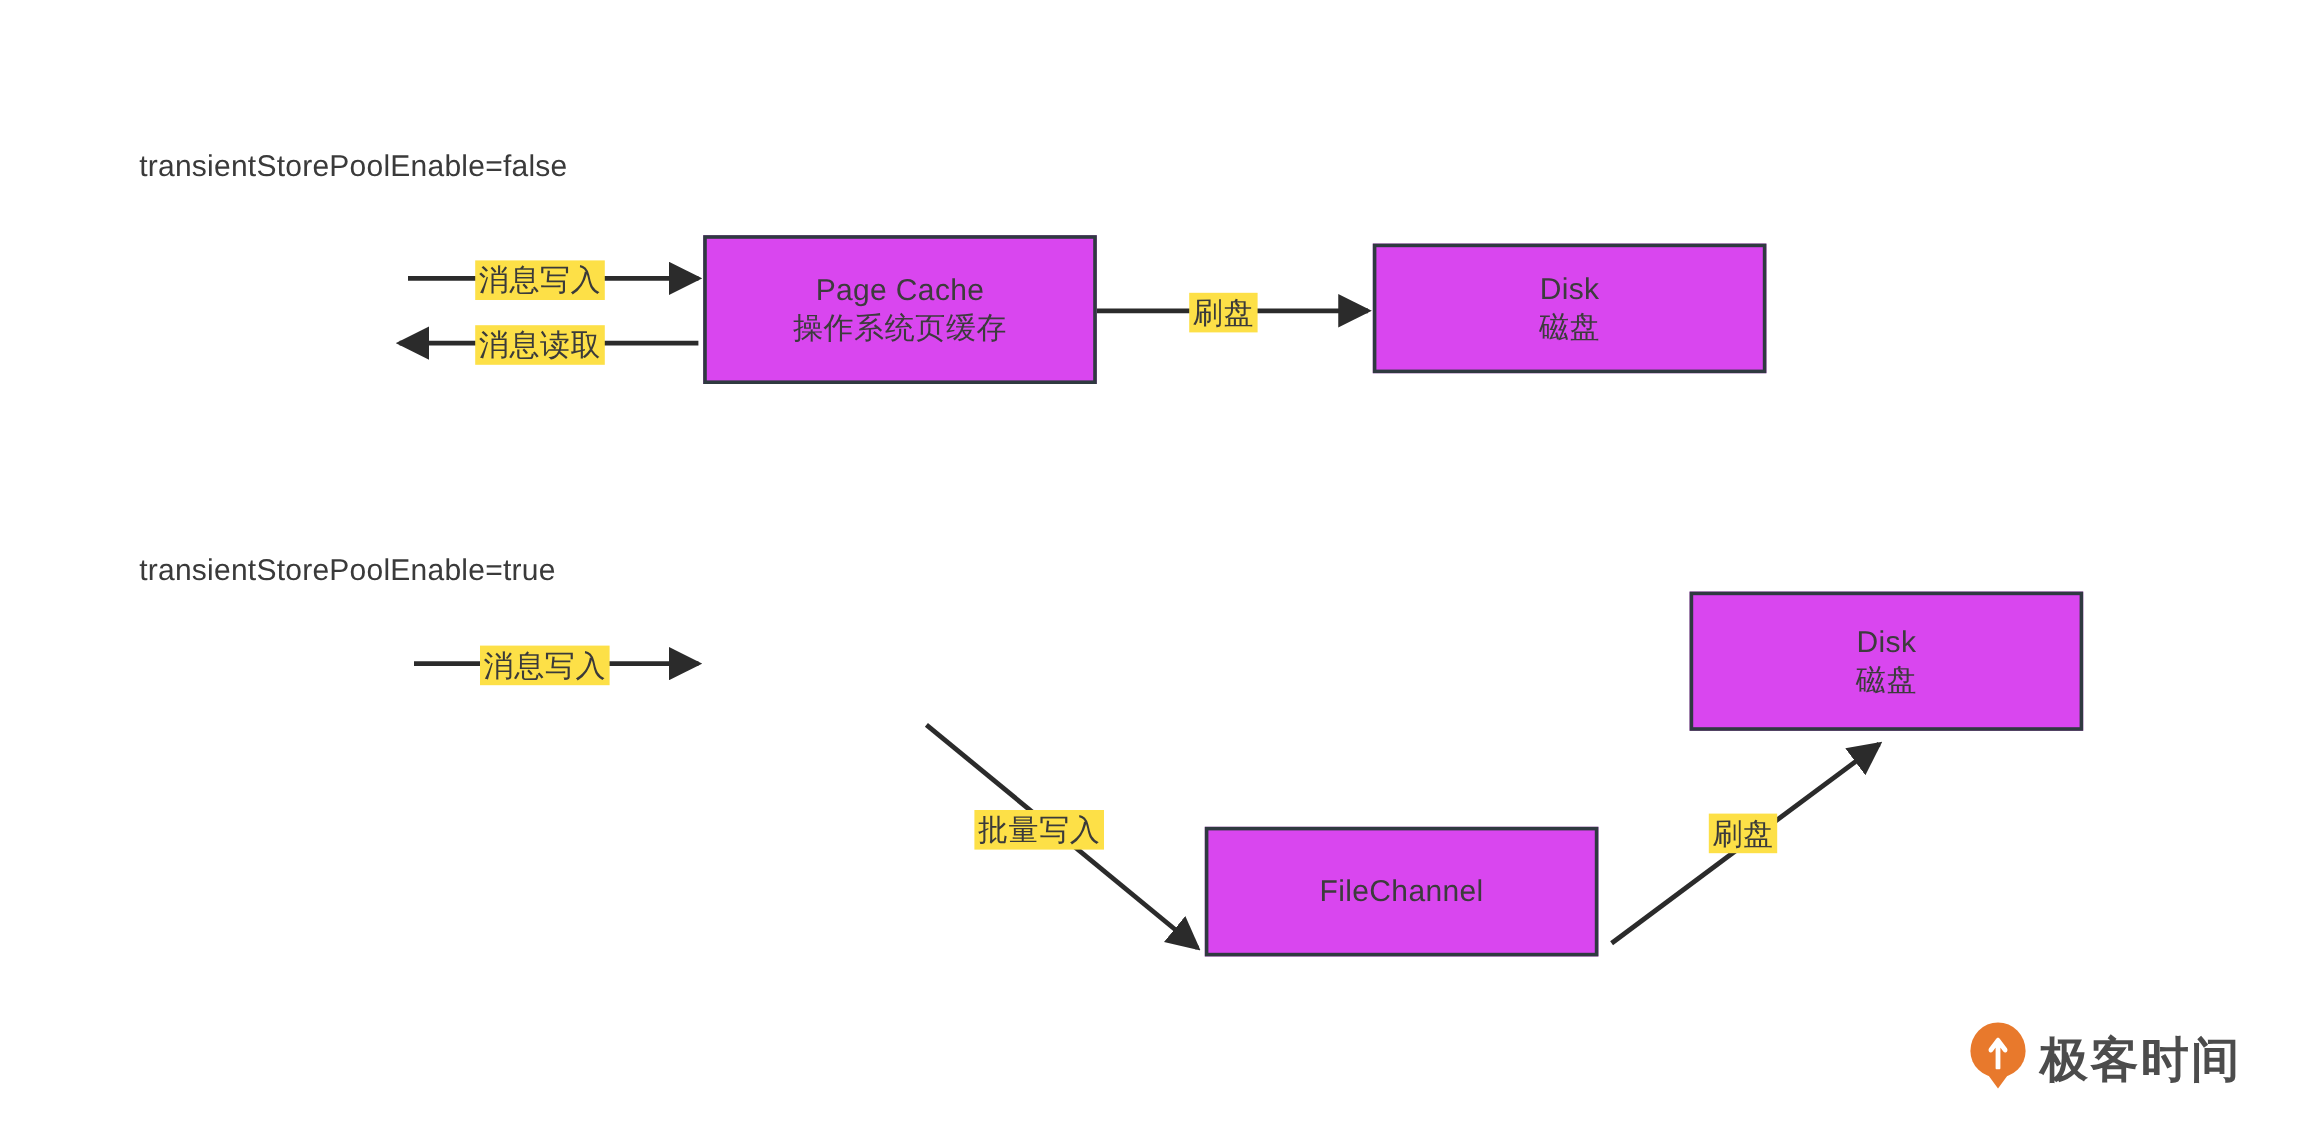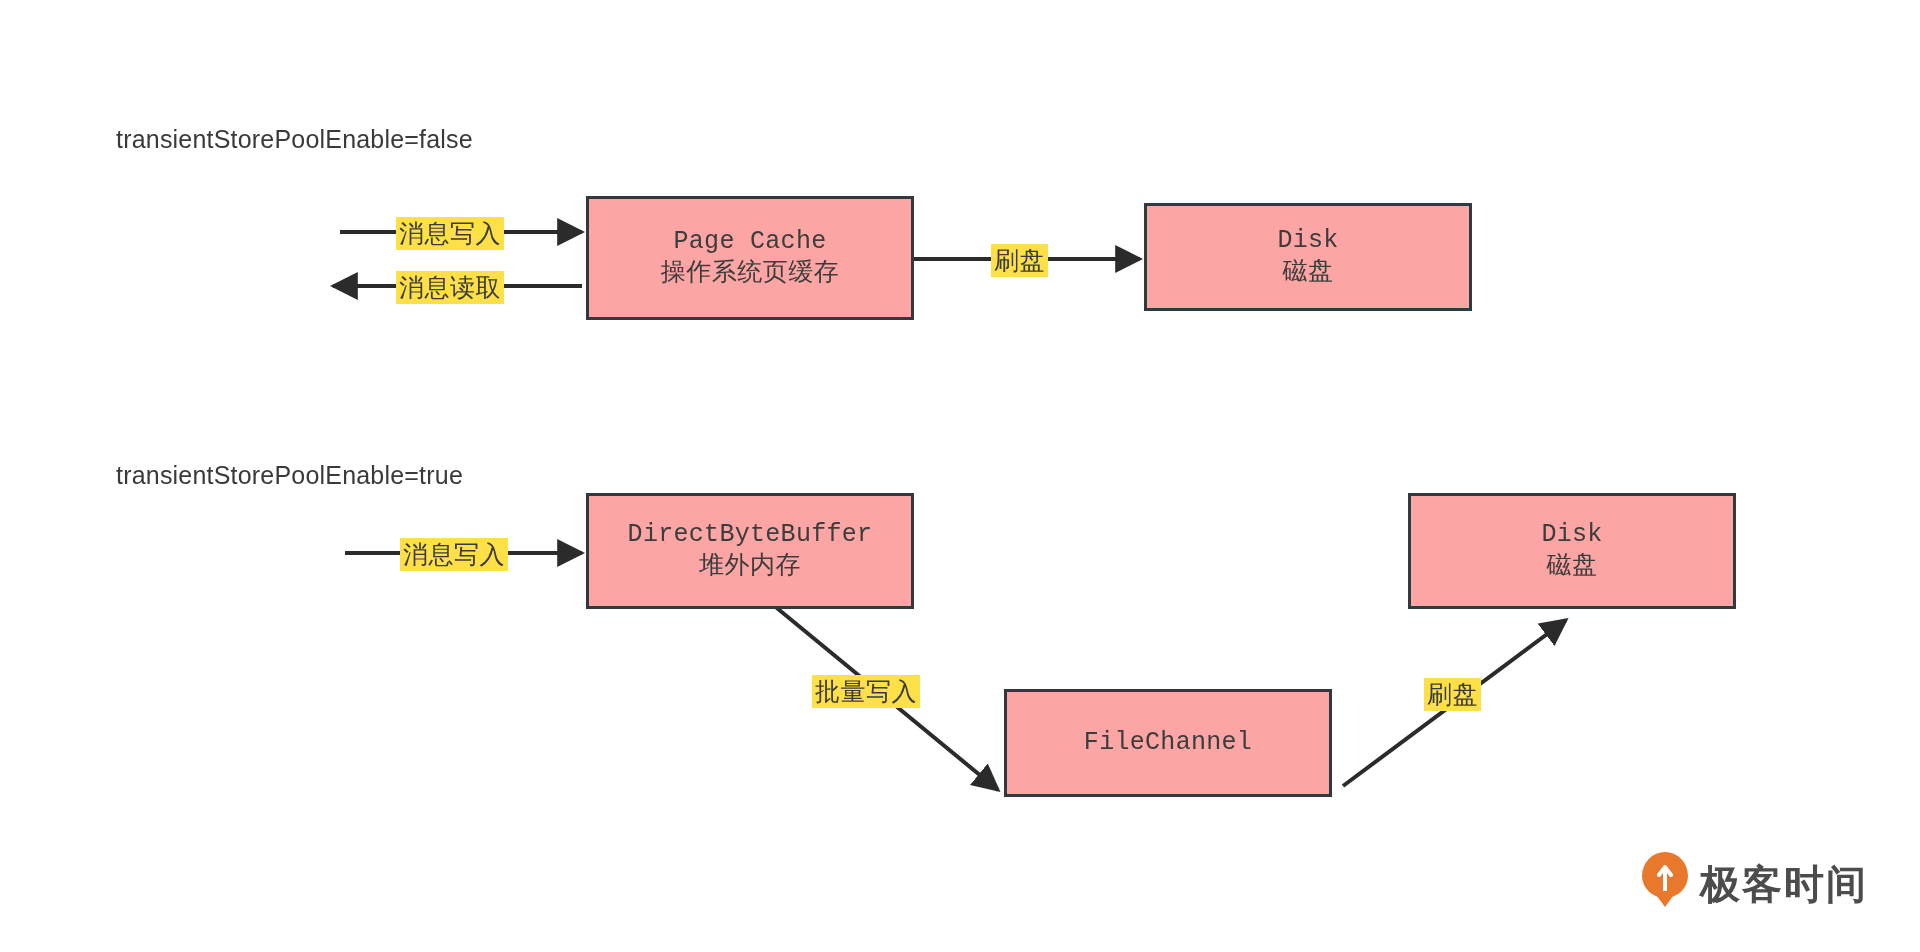--- a/index.html
+++ b/index.html
@@ -24,30 +24,29 @@
   }
   .svg-layer {
     position: absolute;
     left: 0; top: 0;
     width: 1920px;
     height: 952px;
     pointer-events: none;
   }
   .node {
     position: absolute;
-    background: #fca5a5;
+    background: #d946ef;
     border: 3px solid #2f3a40;
     box-sizing: border-box;
     display: flex;
     flex-direction: column;
     align-items: center;
     justify-content: center;
     color: #3c3c3c;
     line-height: 1.30;
-    font-family: Liberation Mono, monospace;
   }
   .node .line1 {
     font-size: 25px;
     letter-spacing: 0.3px;
     white-space: nowrap;
   }
   .node .line2 {
     font-size: 25px;
     letter-spacing: 0.5px;
     white-space: nowrap;
@@ -158,24 +157,20 @@
   </div>
 
   <div class="edge-label" style="left:396px; top:217px;">消息写入</div>
 
   <div class="edge-label" style="left:396px; top:271px;">消息读取</div>
 
   <div class="edge-label" style="left:991px; top:244px;">刷盘</div>
 
   <div class="section-label" style="left:116px; top:461px;">transientStorePoolEnable=true</div>
 
-  <div class="node" style="left:586px; top:493px; width:328px; height:116px;">
-    <span class="line1">DirectByteBuffer</span>
-    <span class="line2">堆外内存</span>
-  </div>
 
   <div class="node" style="left:1004px; top:689px; width:328px; height:108px;">
     <span class="line1">FileChannel</span>
   </div>
 
   <div class="node" style="left:1408px; top:493px; width:328px; height:116px;">
     <span class="line1">Disk</span>
     <span class="line2">磁盘</span>
   </div>
 

